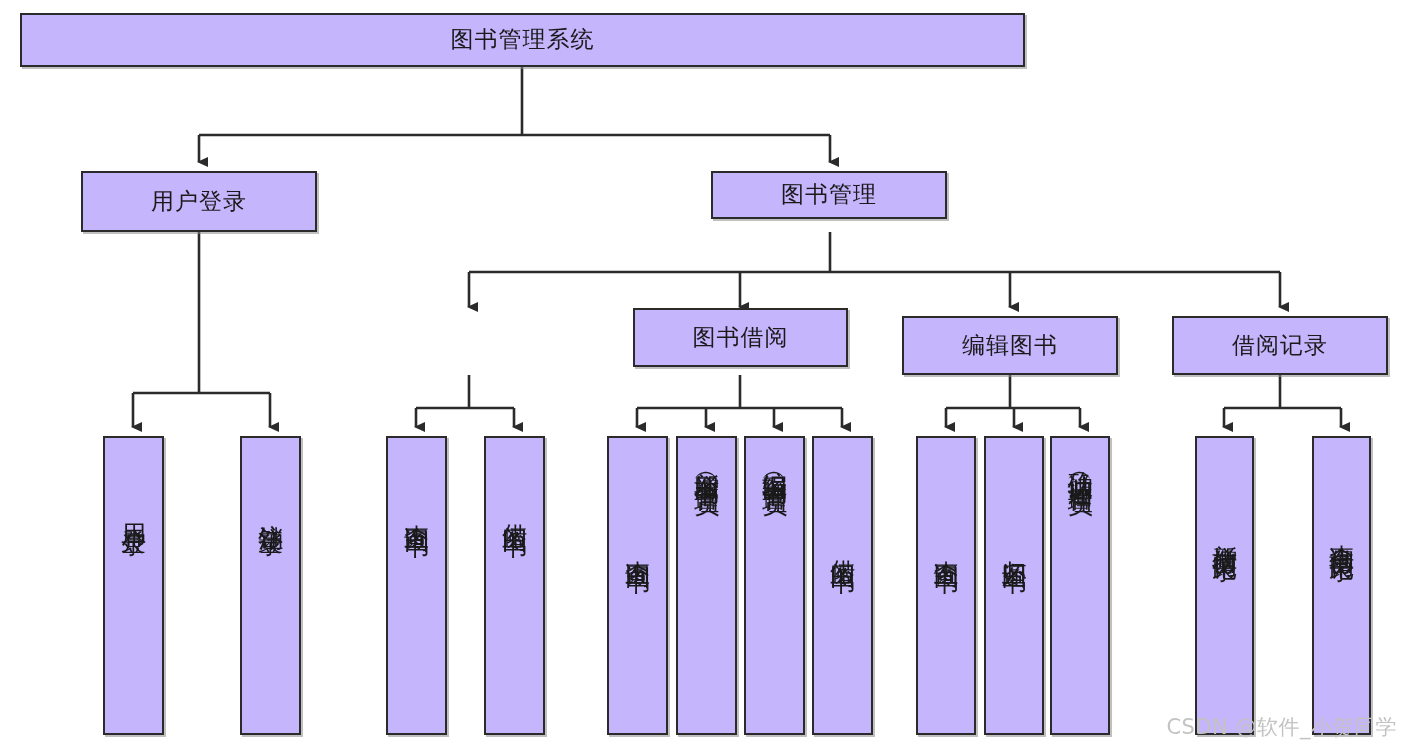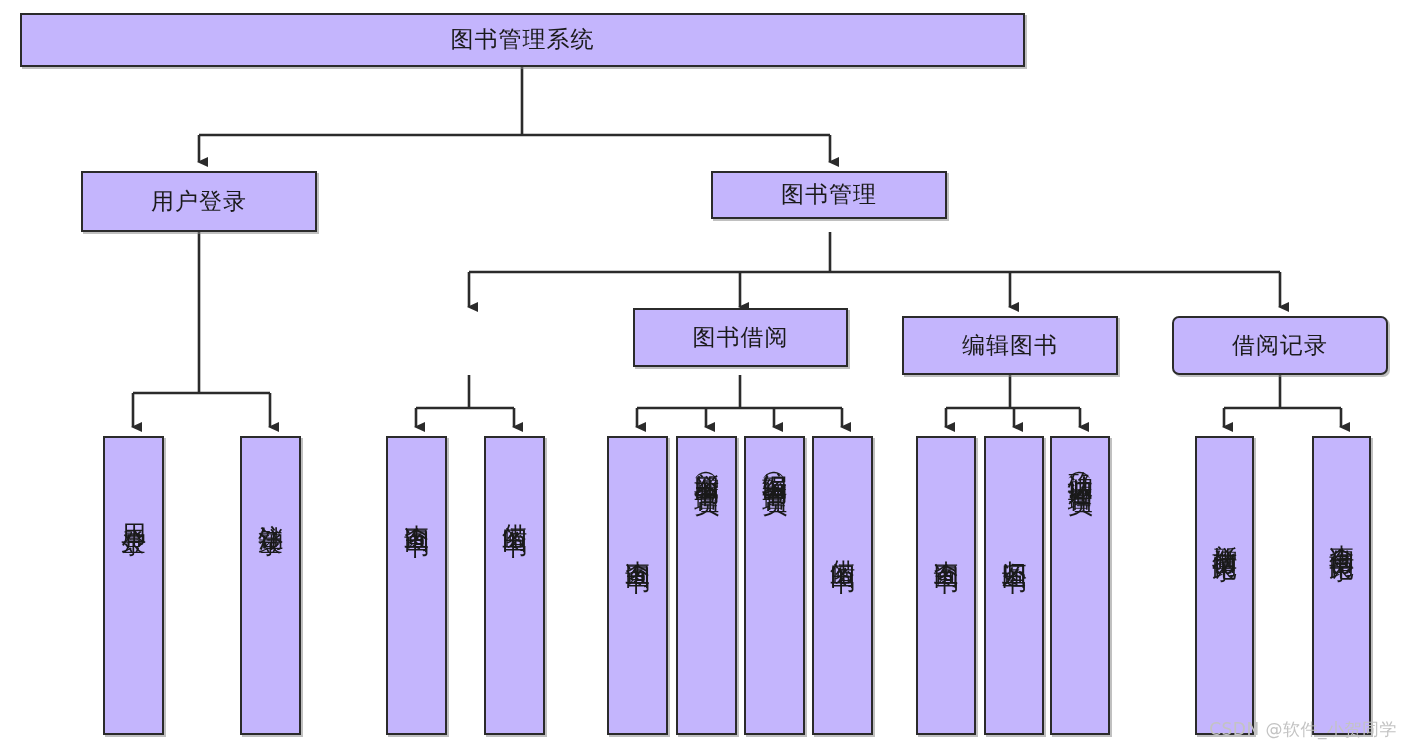--- a/index.html
+++ b/index.html
@@ -53,21 +53,21 @@
     margin-top:88px;
   }
   .node.leaf.mid3 .label{
     margin-top:72px;
   }
 
   .watermark{
     position:absolute;
     right:8px;
     bottom:6px;
-    font-size:17px;
+    font-size:21px;
     color:#c3c3c3;
     letter-spacing:0.5px;
     white-space:nowrap;
     font-family:"DejaVu Sans","Liberation Sans",sans-serif;
   }
 </style>
 </head>
 <body>
 
 <div id="canvas">
@@ -132,21 +132,21 @@
   <div class="node" style="left:711px;top:171px;width:236px;height:48px;">
     <span class="label">图书管理</span>
   </div>
 
   <div class="node" style="left:633px;top:308px;width:215px;height:59px;">
     <span class="label">图书借阅</span>
   </div>
   <div class="node" style="left:902px;top:316px;width:216px;height:59px;">
     <span class="label">编辑图书</span>
   </div>
-  <div class="node" style="left:1172px;top:316px;width:216px;height:59px;border-radius:7px;">
+  <div class="node" style="left:1172px;top:316px;width:216px;height:59px;">
     <span class="label">借阅记录</span>
   </div>
 
   <div class="node leaf mid" style="left:103px;top:436px;width:61px;height:299px;">
     <span class="label">用户登录</span>
   </div>
   <div class="node leaf mid" style="left:240px;top:436px;width:61px;height:299px;">
     <span class="label">注销登录</span>
   </div>
 

